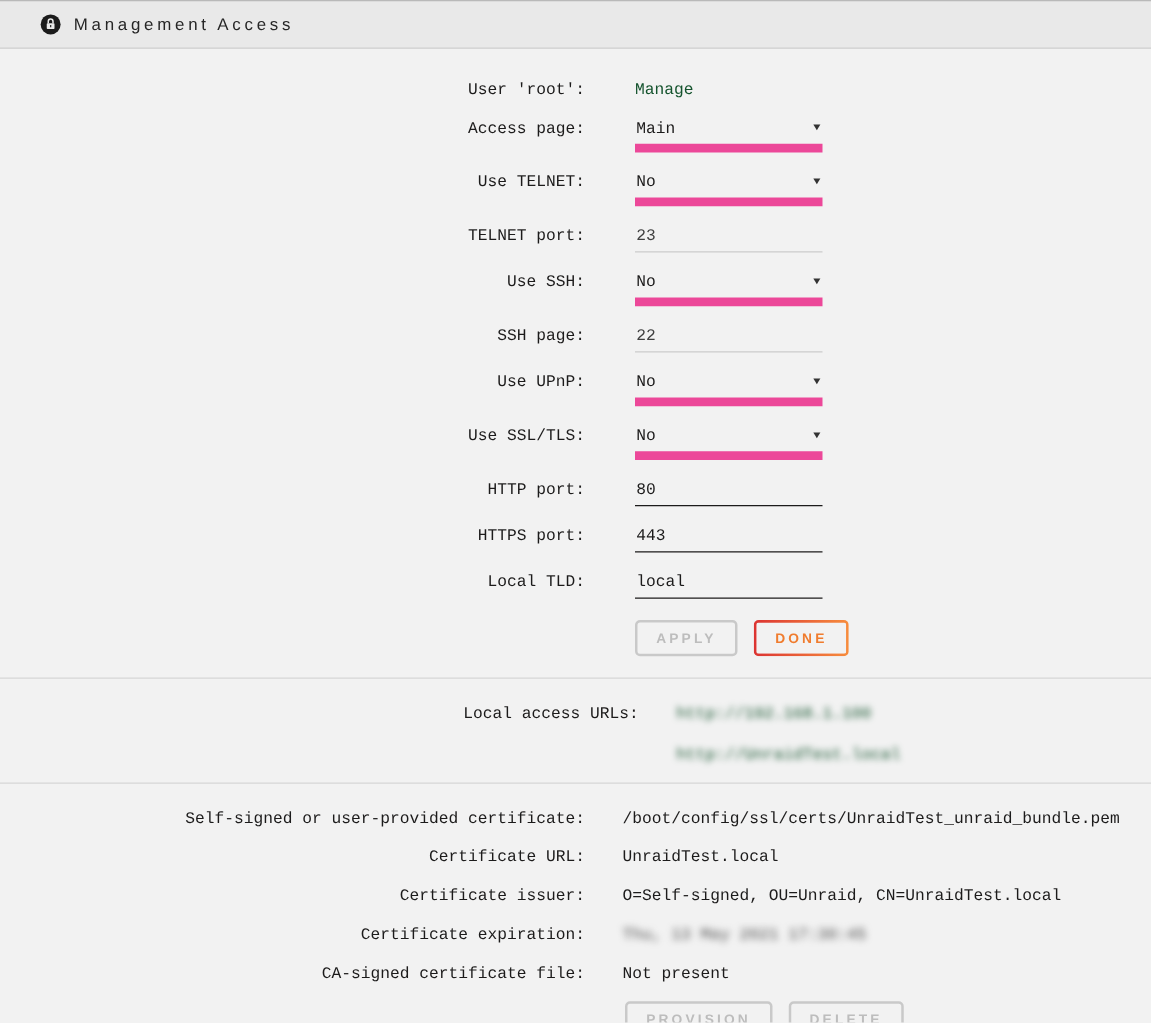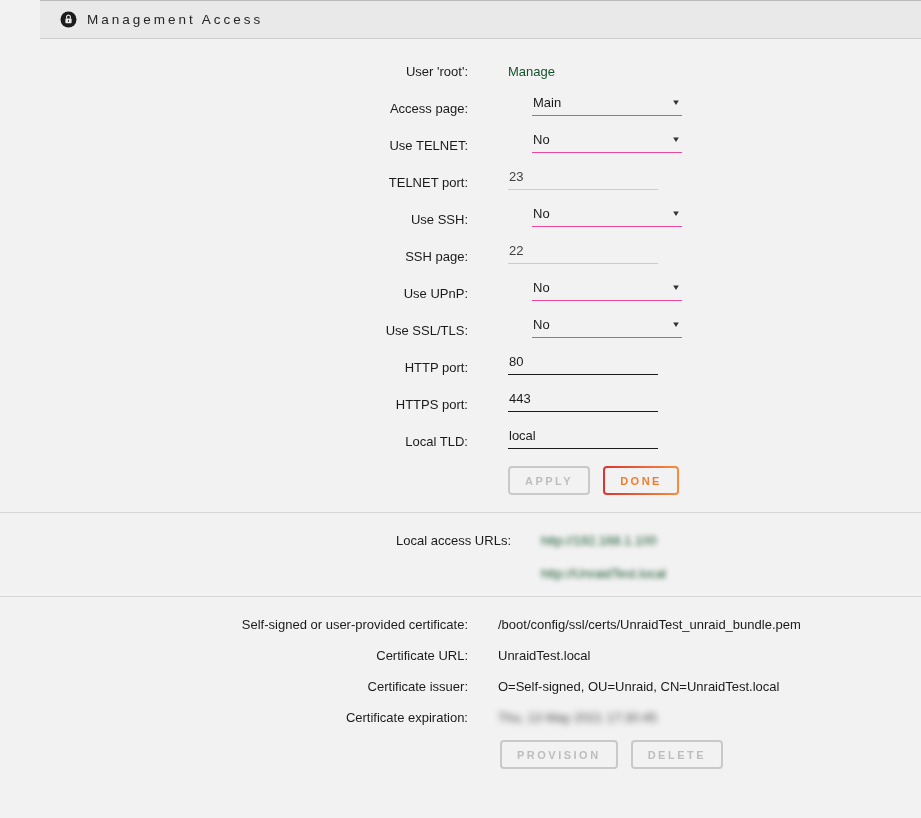--- a/index.html
+++ b/index.html
@@ -12,52 +12,50 @@
     overflow: hidden;
   }
   
   .titlebar {
     height: 39px;
     background: #e9e9e9;
     border-top: 1px solid #b9b9b9;
     border-bottom: 1px solid #cfcfcf;
     display: flex;
     align-items: center;
-    padding: 0 20px;
-    margin-left: 40px;
+    padding: 0 32px;
   }
   .titlebar .icon { display: inline-flex; margin-right: 10px; }
   .titlebar .title { letter-spacing: 3px; font-size: 13.5px; color: #262626; }
 
   
-  .row { display: flex; align-items: flex-end; margin-bottom: 13px; }
+  .row { display: flex; align-items: flex-start; margin-bottom: 13px; font-family: Liberation Mono, monospace; }
   .row-label {
     width: 468px;
     text-align: right;
     padding-top: 3px;
     color: #1c1b1b;
     flex: none;
   }
   .row-ctl { margin-left: 40px; width: 150px; flex: none; }
   .row-val { margin-left: 30px; padding-top: 3px; }
 
   .form-section { padding-top: 22px; }
 
   a.link { color: #14532d; text-decoration: none; }
 
   
   .select {
     width: 150px;
-    border-bottom: 1px solid #ec4899;
+    border-bottom: 7px solid #ec4899;
     display: flex;
     justify-content: space-between;
     align-items: center;
     padding: 3px 2px 5px 1px;
     cursor: pointer;
-    margin-left: 24px;
   }
   .select .caret { font-size: 8px; color: #333; transform: scaleX(1.2); }
 
   
   input.uline {
     width: 150px;
     border: none;
     border-bottom: 1px solid #1c1b1b;
     background: transparent;
     font: inherit;
@@ -246,18 +244,22 @@
   <div class="row">
     <div class="row-label">Certificate issuer:</div>
     <div class="row-val">O=Self-signed, OU=Unraid, CN=UnraidTest.local</div>
   </div>
 
   <div class="row">
     <div class="row-label">Certificate expiration:</div>
     <div class="row-val blur-dark">Thu, 13 May 2021 17:30:45</div>
   </div>
 
+  <div class="row">
+    <div class="row-label">CA-signed certificate file:</div>
+    <div class="row-val">Not present</div>
+  </div>
 
   <div class="btn-row" style="margin-left:500px; margin-top:15px;">
     <button class="btn btn-gray">PROVISION</button>
     <button class="btn btn-gray">DELETE</button>
   </div>
 </div>
 
 </body></html>

